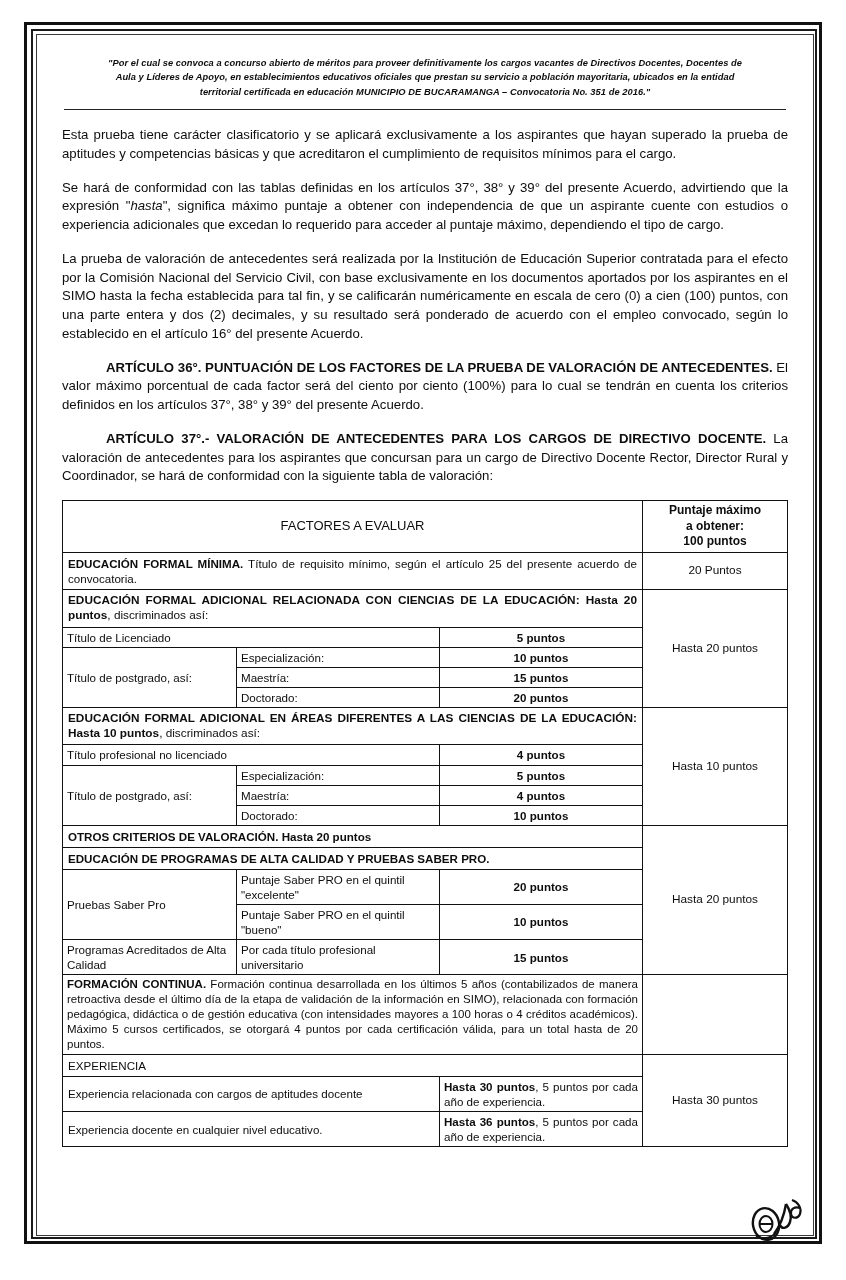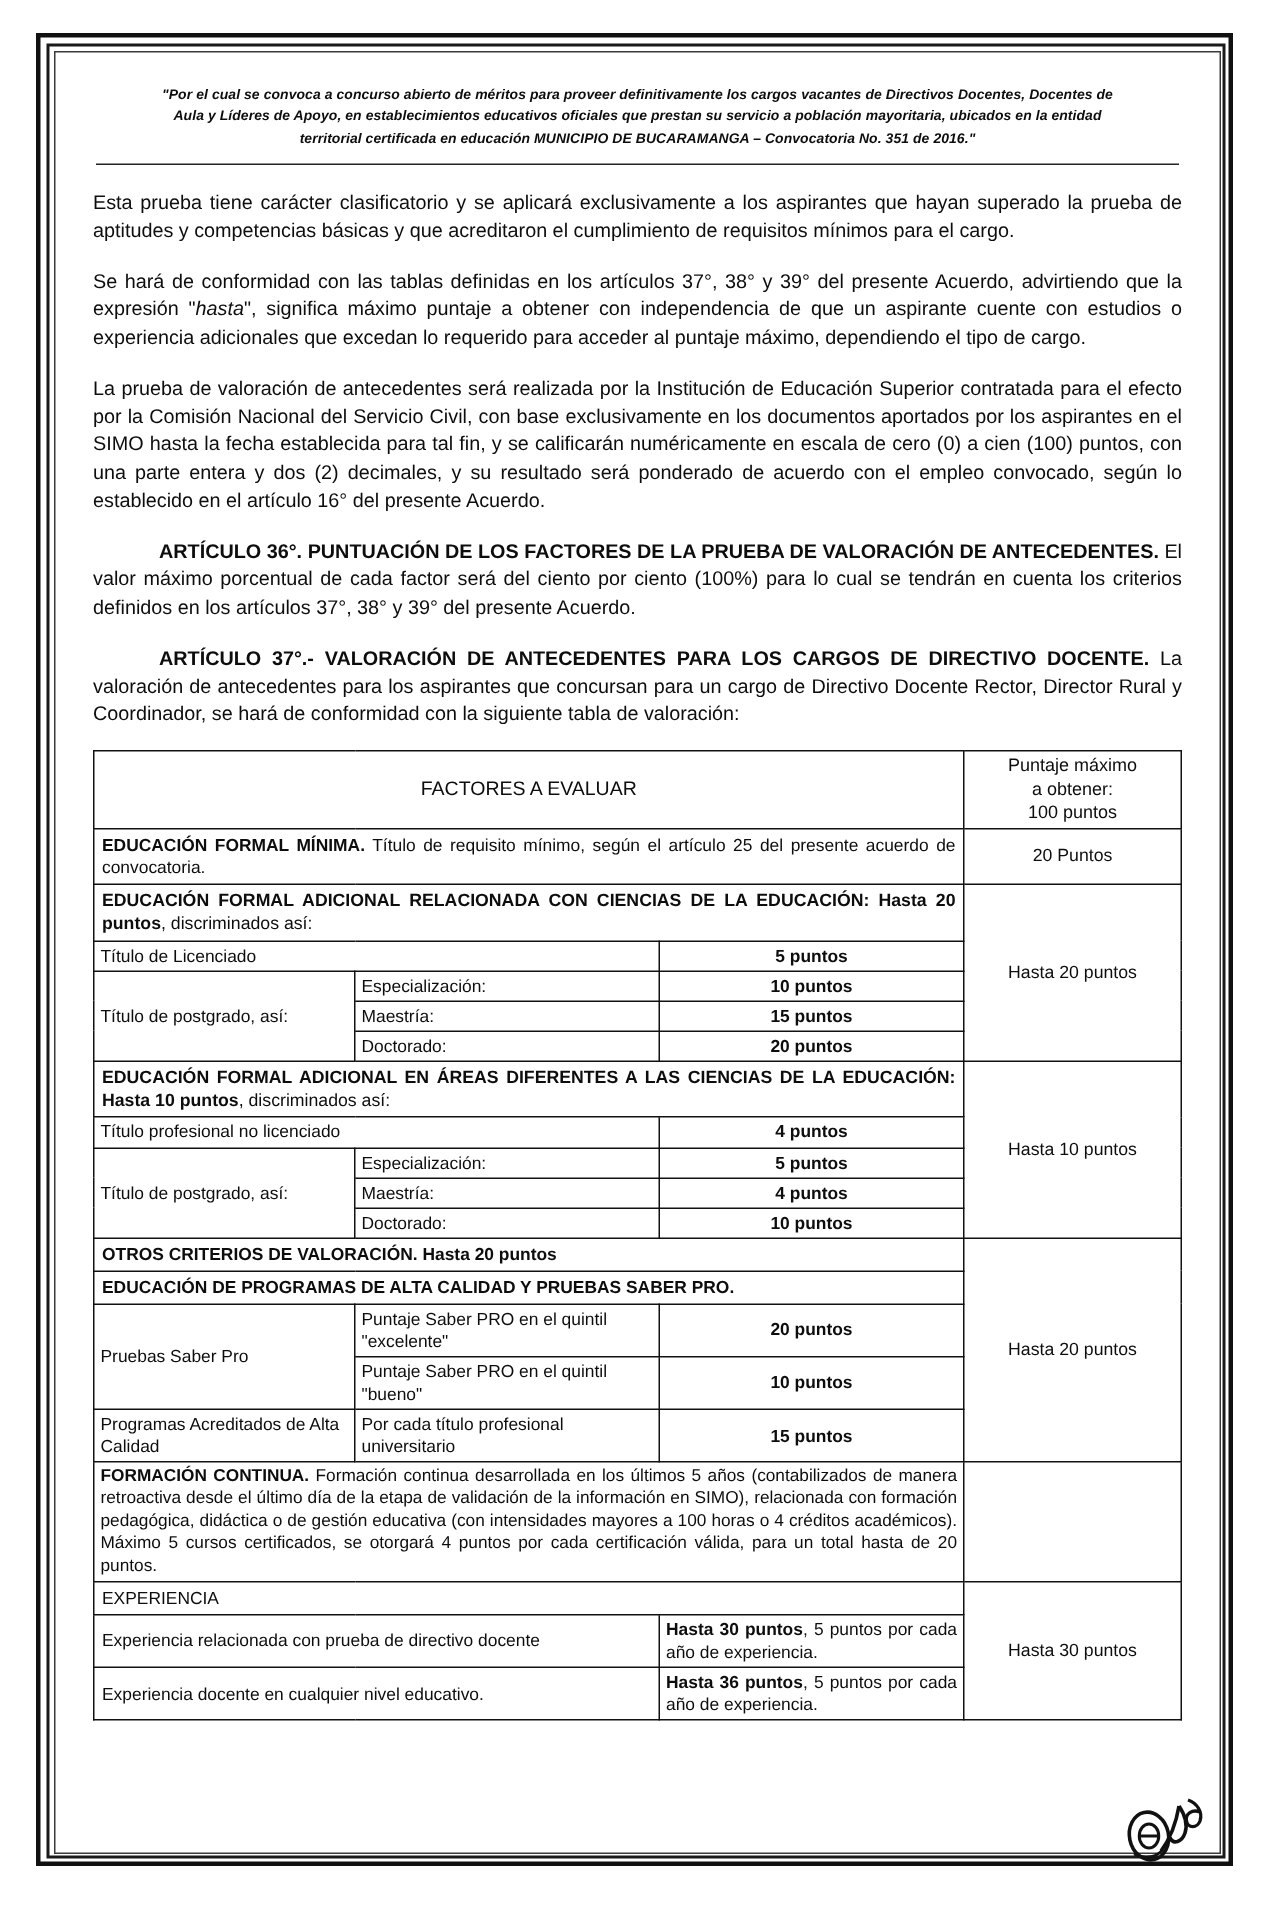--- a/index.html
+++ b/index.html
@@ -109,21 +109,21 @@
   }
   .j { text-align: justify; }
   .b { font-weight: bold; }
   .hdr-factores {
     text-align: center;
     font-size: 13px;
     padding: 16px 4px;
   }
   .hdr-puntaje {
     text-align: center;
-    font-weight: normal;
+    font-weight: bold;
     font-size: 12px;
     line-height: 1.35;
     padding: 6px 3px;
   }
   .sec-title {
     font-weight: bold;
     text-align: justify;
     text-justify: inter-word;
     font-size: 11.8px;
   }
@@ -267,21 +267,21 @@
       <tr>
         <td colspan="3" class="para-cell"><span class="b">FORMACIÓN CONTINUA.</span><span> Formación continua desarrollada en los últimos 5 años (contabilizados de manera retroactiva desde el último día de la etapa de validación de la información en SIMO), relacionada con formación pedagógica, didáctica o de gestión educativa (con intensidades mayores a 100 horas o 4 créditos académicos). Máximo 5 cursos certificados, se otorgará 4 puntos por cada certificación válida, para un total hasta de 20 puntos.</span></td>
         <td></td>
       </tr>
 
       <tr>
         <td colspan="3" style="padding:3px 5px;">EXPERIENCIA</td>
         <td rowspan="3" class="maxcell">Hasta 30 puntos</td>
       </tr>
       <tr>
-        <td colspan="2" class="j" style="padding:3px 5px;">Experiencia relacionada con prueba de directivo docente</td>
+        <td colspan="2" class="j" style="padding:3px 5px;">Experiencia relacionada con cargos de aptitudes docente</td>
         <td class="exp-right"><span class="b">Hasta 30 puntos</span><span>, 5 puntos por cada año de experiencia.</span></td>
       </tr>
       <tr>
         <td colspan="2" class="j" style="padding:3px 5px;">Experiencia docente en cualquier nivel educativo.</td>
         <td class="exp-right"><span class="b">Hasta 36 puntos</span><span>, 5 puntos por cada año de experiencia.</span></td>
       </tr>
 
     </tbody>
   </table>
 

